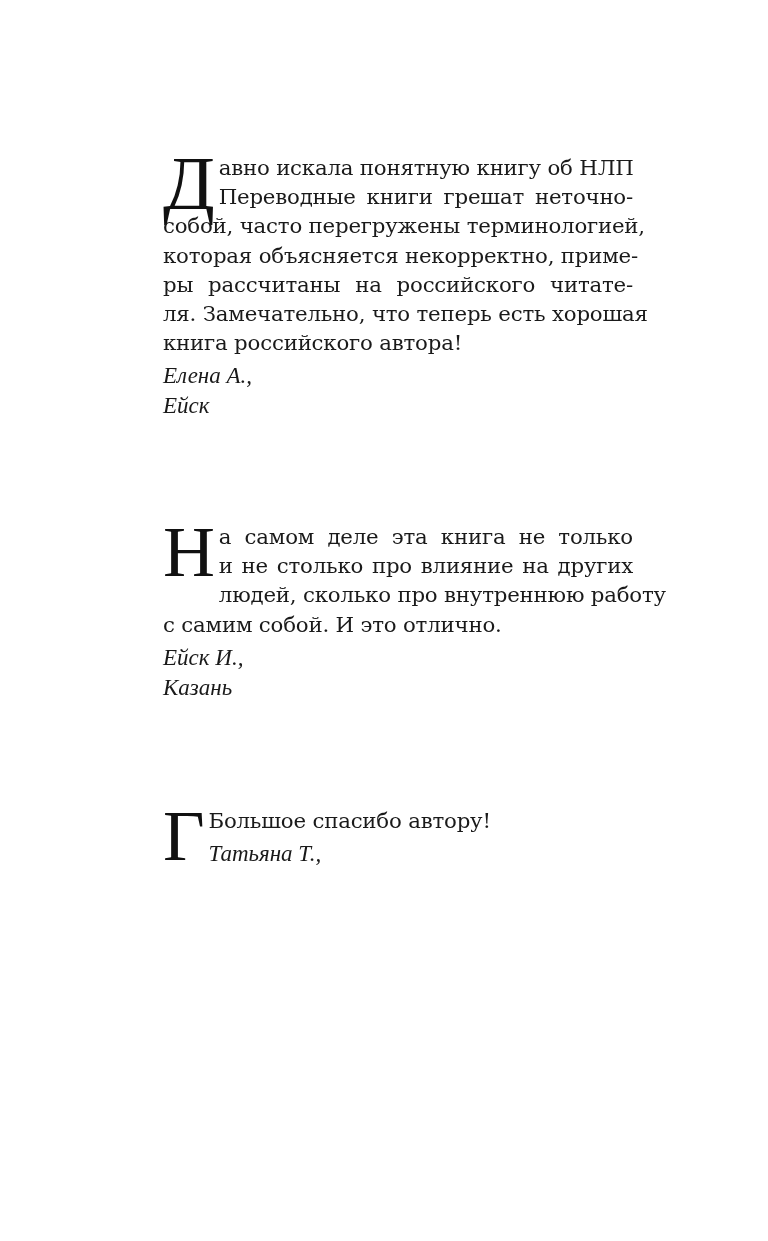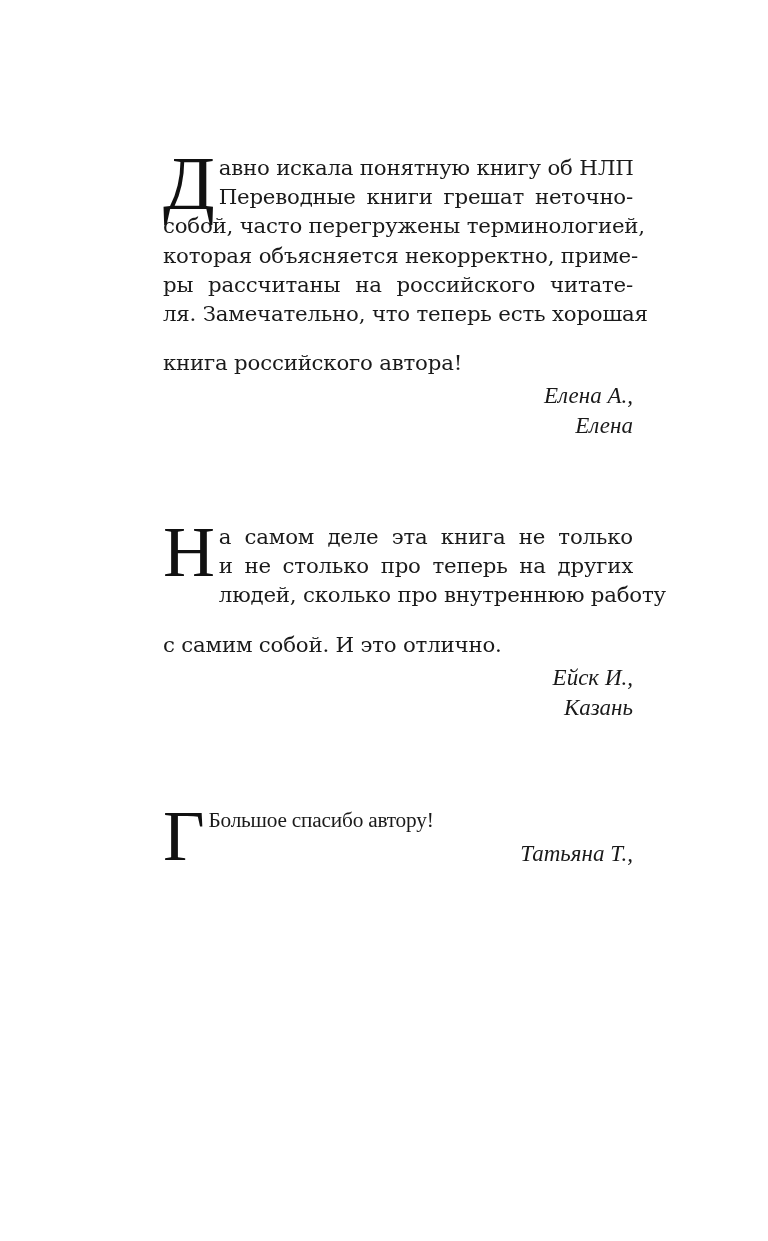--- a/index.html
+++ b/index.html
@@ -29,44 +29,43 @@
     letter-spacing: -0.2px;
   }
   .line {
     display: block;
     text-align: justify;
     text-align-last: justify;
     white-space: nowrap;
   }
   .line.last {
     text-align-last: left;
-    margin-top: 20px;
   }
   .dropcap {
     float: left;
     font-family: "Liberation Serif", "DejaVu Serif", serif;
     font-size: 72px;
     line-height: 56px;
     height: 58px;
     margin: 2px 4px 0 0;
     color: #111;
   }
   .q1 .dropcap { font-size: 76px; line-height: 60px; margin-top: 0; }
   .wrap-line {
     display: block;
     overflow: hidden;
     white-space: nowrap;
     text-align: justify;
     text-align-last: justify;
   }
-  .wrap-line.last { text-align-last: left; font-family: Liberation Serif, serif; }
+  .wrap-line.last { text-align-last: left; }
 
   .attribution {
     margin-top: 4px;
-    text-align: right;
+    text-align: left;
     font-style: italic;
     font-family: "Liberation Serif", "DejaVu Serif", serif;
     font-size: 23px;
     line-height: 30px;
   }
   .attribution span { display: block; }
 </style>
 </head>
 <body>
 
@@ -76,29 +75,29 @@
     <span class="wrap-line">авно искала понятную книгу об НЛП!</span>
     <span class="wrap-line">Переводные книги грешат неточно-</span>
     <span class="line">собой, часто перегружены терминологией,</span>
     <span class="line">которая объясняется некорректно, приме-</span>
     <span class="line">ры рассчитаны на российского читате-</span>
     <span class="line">ля. Замечательно, что теперь есть хорошая</span>
     <span class="line last">книга российского автора!</span>
   </div>
   <div class="attribution">
     <span>Елена А.,</span>
-    <span>Елена</span>
+    <span>Ейск</span>
   </div>
 </div>
 
 <div class="quote q2">
   <div class="body-text">
     <span class="dropcap">Н</span>
     <span class="wrap-line">а самом деле эта книга не только</span>
-    <span class="wrap-line">и не столько про теперь на других</span>
+    <span class="wrap-line">и не столько про влияние на других</span>
     <span class="line">людей, сколько про внутреннюю работу</span>
     <span class="line last">с самим собой. И это отлично.</span>
   </div>
   <div class="attribution">
     <span>Ейск И.,</span>
     <span>Казань</span>
   </div>
 </div>
 
 <div class="quote q3">

